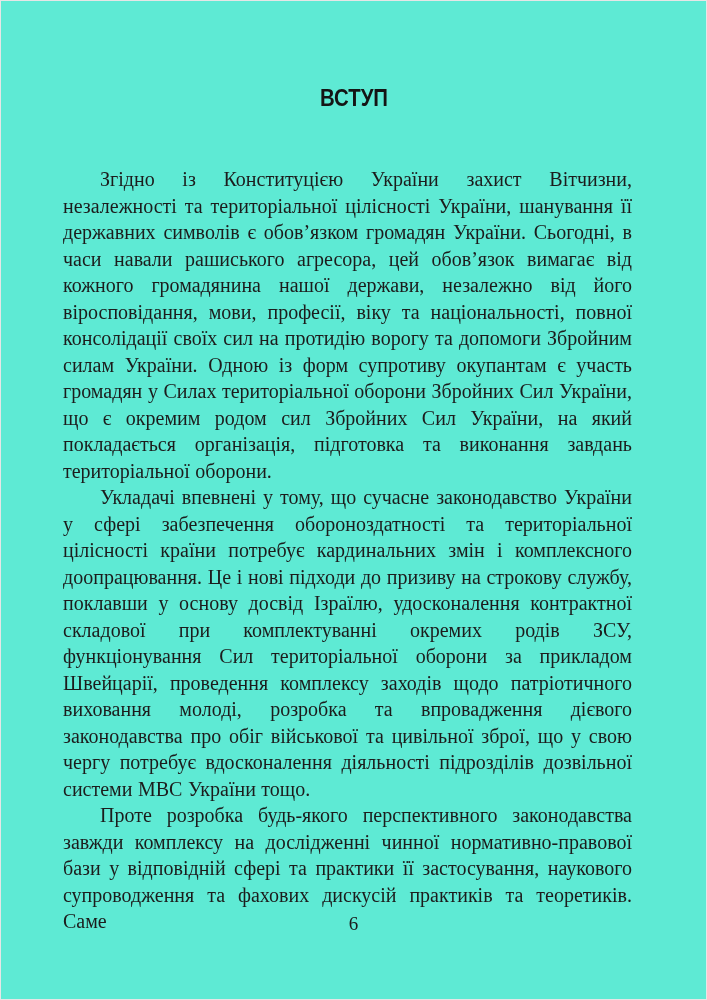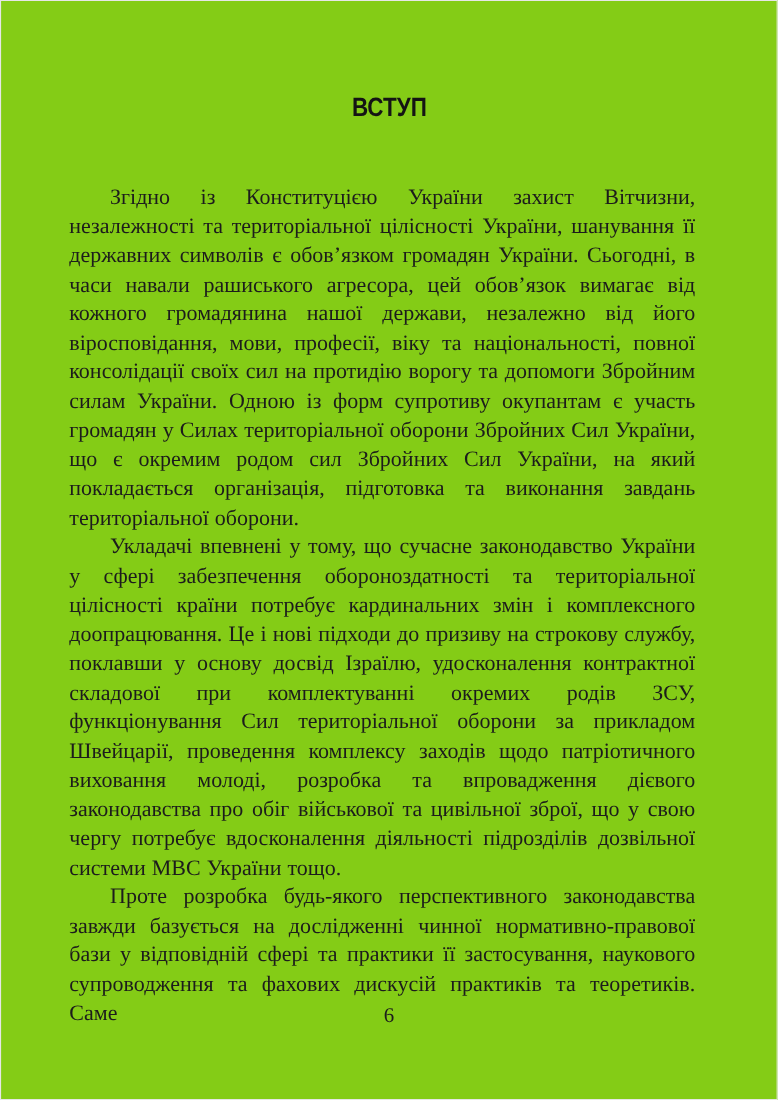--- a/index.html
+++ b/index.html
@@ -10,21 +10,21 @@
   body {
     width: 707px;
     height: 1000px;
     position: relative;
     overflow: hidden;
     font-family: "Liberation Serif", serif;
   }
   .page {
     position: absolute;
     inset: 0;
-    background: #84cc16;
+    background: #5eead4;
     box-shadow: inset 0 0 0 1px #e6e6e6;
     box-sizing: border-box;
   }
   .title {
     margin: 84px 0 0 0;
     text-align: center;
     font-family: "Liberation Sans", sans-serif;
     font-weight: 700;
     font-size: 24px;
     line-height: 28px;
@@ -63,18 +63,18 @@
 </head>
 <body>
 
 <div class="page">
 
   <h1 class="title"><span class="title-inner">ВСТУП</span></h1>
 
   <div class="body-text">
     <p class="para">Згідно із Конституцією України захист Вітчизни, незалежності та територіальної цілісності України, шанування її державних символів є обов’язком громадян України. Сьогодні, в часи навали рашиського агресора, цей обов’язок вимагає від кожного громадянина нашої держави, незалежно від його віросповідання, мови, професії, віку та національності, повної консолідації своїх сил на протидію ворогу та допомоги Збройним силам України. Одною із форм супротиву окупантам є участь громадян у Силах територіальної оборони Збройних Сил України, що є окремим родом сил Збройних Сил України, на який покладається організація, підготовка та виконання завдань територіальної оборони.</p>
     <p class="para">Укладачі впевнені у тому, що сучасне законодавство України у сфері забезпечення обороноздатності та територіальної цілісності країни потребує кардинальних змін і комплексного доопрацювання. Це і нові підходи до призиву на строкову службу, поклавши у основу досвід Ізраїлю, удосконалення контрактної складової при комплектуванні окремих родів ЗСУ, функціонування Сил територіальної оборони за прикладом Швейцарії, проведення комплексу заходів щодо патріотичного виховання молоді, розробка та впровадження дієвого законодавства про обіг військової та цивільної зброї, що у свою чергу потребує вдосконалення діяльності підрозділів дозвільної системи МВС України тощо.</p>
-    <p class="para">Проте розробка будь-якого перспективного законодавства завжди базується на дослідженні чинної нормативно-правової бази у відповідній сфері та практики її застосування, наукового супроводження та фахових дискусій практиків та теоретиків. Саме</p>
+    <p class="para">Проте розробка будь-якого перспективного законодавства завжди комплексу на дослідженні чинної нормативно-правової бази у відповідній сфері та практики її застосування, наукового супроводження та фахових дискусій практиків та теоретиків. Саме</p>
   </div>
 
   <div class="page-number">6</div>
 
 </div>
 
 </body></html>

